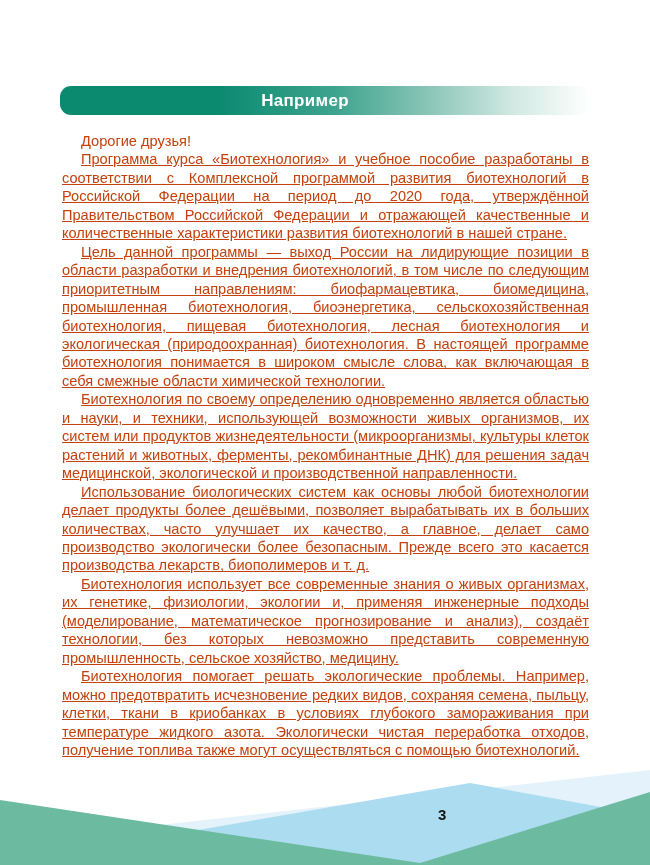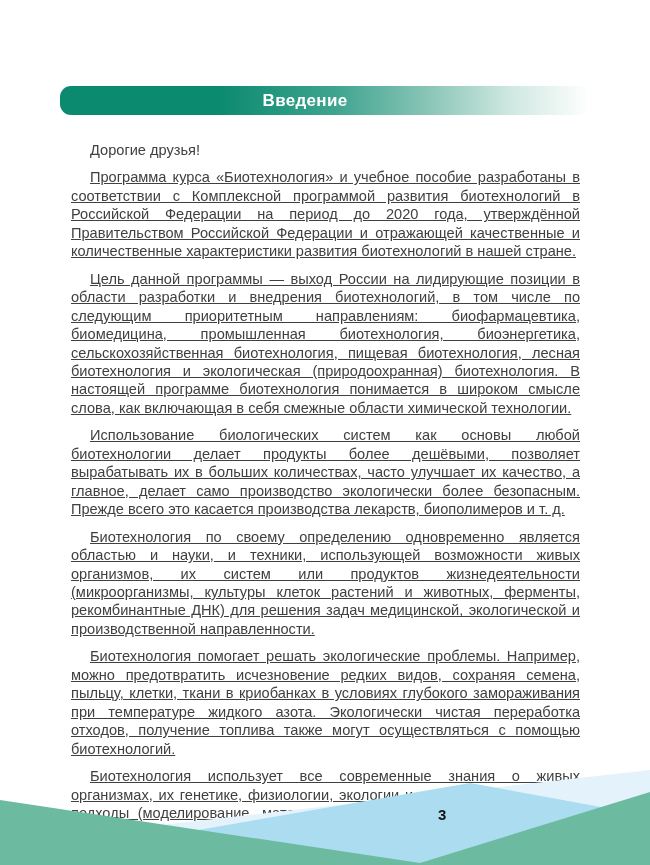--- a/index.html
+++ b/index.html
@@ -56,26 +56,26 @@
   }
 
   
   .content {
     position: absolute;
     left: 62px;
     top: 132px;
     width: 527px;
   }
   .para {
-    margin: 9px;
+    margin: 0;
     text-align: justify;
     text-justify: inter-word;
     font-size: 14.6px;
     line-height: 18.45px;
-    color: #404040;
+    color: #c2410c;
     text-indent: 19px;
     font-family: "Liberation Sans", "DejaVu Sans", sans-serif;
     hyphens: manual;
   }
   .para.greeting {
     text-align: left;
   }
   .para + .para {
     margin-top: 0;
     text-decoration: underline;
@@ -104,30 +104,30 @@
     color: #151515;
     font-family: "Liberation Sans", "DejaVu Sans", sans-serif;
   }
 </style>
 </head>
 <body>
 
 <div class="page">
 
   <div class="header-band"></div>
-  <div class="header-title">Введение</div>
+  <div class="header-title">Например</div>
 
   <div class="content">
     <p class="para greeting">Дорогие друзья!</p>
     <p class="para">Программа курса «Биотехнология» и учебное пособие разработаны в соответствии с Комплексной программой развития биотехнологий в Российской Федерации на период до 2020 года, утверждённой Правительством Российской Федерации и отражающей качественные и количественные характеристики развития биотехнологий в нашей стране.</p>
     <p class="para">Цель данной программы — выход России на лидирующие позиции в области разработки и внедрения биотехнологий, в том числе по следующим приоритетным направлениям: биофармацевтика, биомедицина, промышленная биотехнология, биоэнергетика, сельскохозяйственная биотехнология, пищевая биотехнология, лесная биотехнология и экологическая (природоохранная) биотехнология. В настоящей программе биотехнология понимается в широком смысле слова, как включающая в себя смежные области химической технологии.</p>
+    <p class="para">Биотехнология по своему определению одновременно является областью и науки, и техники, использующей возможности живых организмов, их систем или продуктов жизнедеятельности (микроорганизмы, культуры клеток растений и животных, ферменты, рекомбинантные ДНК) для решения задач медицинской, экологической и производственной направленности.</p>
     <p class="para">Использование биологических систем как основы любой биотехнологии делает продукты более дешёвыми, позволяет вырабатывать их в больших количествах, часто улучшает их качество, а главное, делает само производство экологически более безопасным. Прежде всего это касается производства лекарств, биополимеров и т. д.</p>
-    <p class="para">Биотехнология по своему определению одновременно является областью и науки, и техники, использующей возможности живых организмов, их систем или продуктов жизнедеятельности (микроорганизмы, культуры клеток растений и животных, ферменты, рекомбинантные ДНК) для решения задач медицинской, экологической и производственной направленности.</p>
+    <p class="para">Биотехнология использует все современные знания о живых организмах, их генетике, физиологии, экологии и, применяя инженерные подходы (моделирование, математическое прогнозирование и анализ), создаёт технологии, без которых невозможно представить современную промышленность, сельское хозяйство, медицину.</p>
     <p class="para">Биотехнология помогает решать экологические проблемы. Например, можно предотвратить исчезновение редких видов, сохраняя семена, пыльцу, клетки, ткани в криобанках в условиях глубокого замораживания при температуре жидкого азота. Экологически чистая переработка отходов, получение топлива также могут осуществляться с помощью биотехнологий.</p>
-    <p class="para">Биотехнология использует все современные знания о живых организмах, их генетике, физиологии, экологии и, применяя инженерные подходы (моделирование, математическое прогнозирование и анализ), создаёт технологии, без которых невозможно представить современную промышленность, сельское хозяйство, медицину.</p>
   </div>
 
   <div class="footer">
     <svg viewBox="0 0 650 95" preserveAspectRatio="none">
 
       <polygon points="160,55 650,0 650,95 160,95" fill="#e4f3fb"></polygon>
 
       <polygon points="198,60 470,13 650,46 420,95 198,95" fill="#abdcf0"></polygon>
 
       <polygon points="0,30 420,93 650,22 650,95 0,95" fill="#6cba9f"></polygon>

